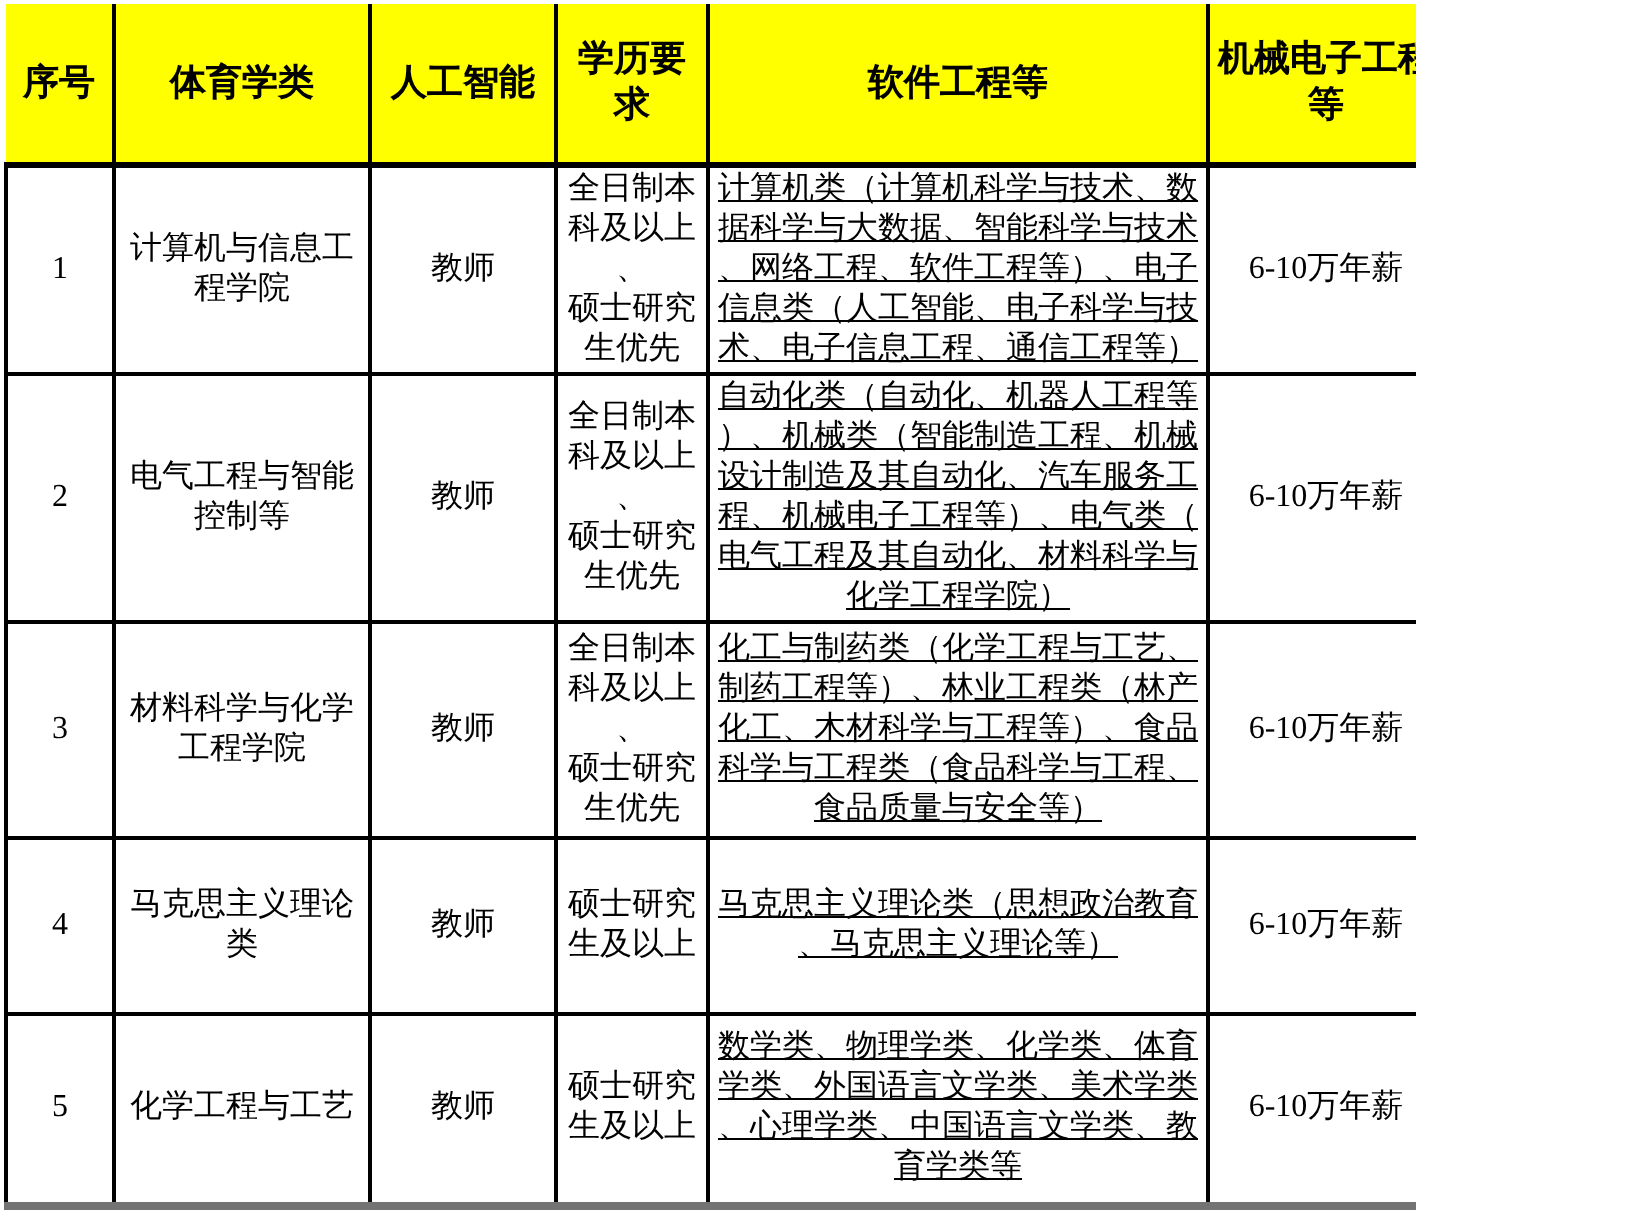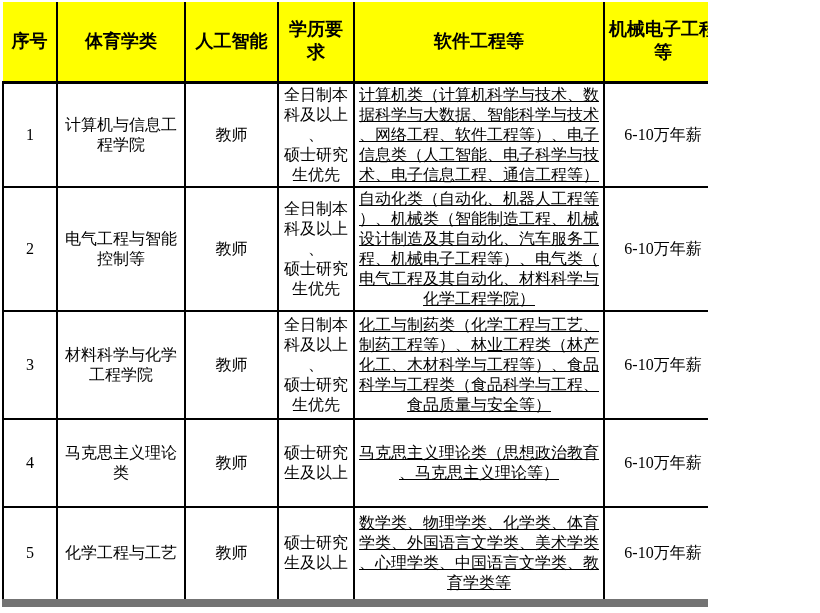--- a/index.html
+++ b/index.html
@@ -56,21 +56,21 @@
     padding: 1px 2px;
   }
   tbody td.cell-require { text-align: center; text-decoration: underline; }
   tbody td.cell-education { white-space: pre-line; }
 
   tbody tr:nth-child(1) { height: 100px; }
   tbody tr:nth-child(2) { height: 122px; }
   tbody tr:nth-child(3) { height: 108px; }
   tbody tr:nth-child(4) { height: 88px;  }
   tbody tr:nth-child(5) { height: 96px;  }
-  tbody tr:last-child td { border-bottom: 8px solid #737373; }
+  tbody tr:last-child td { border-bottom: 4px solid #737373; }
 </style>
 </head>
 <body>
 
 <div class="page">
   <table class="recruit">
     <colgroup>
       <col class="c-index">
       <col class="c-name">
       <col class="c-category">

